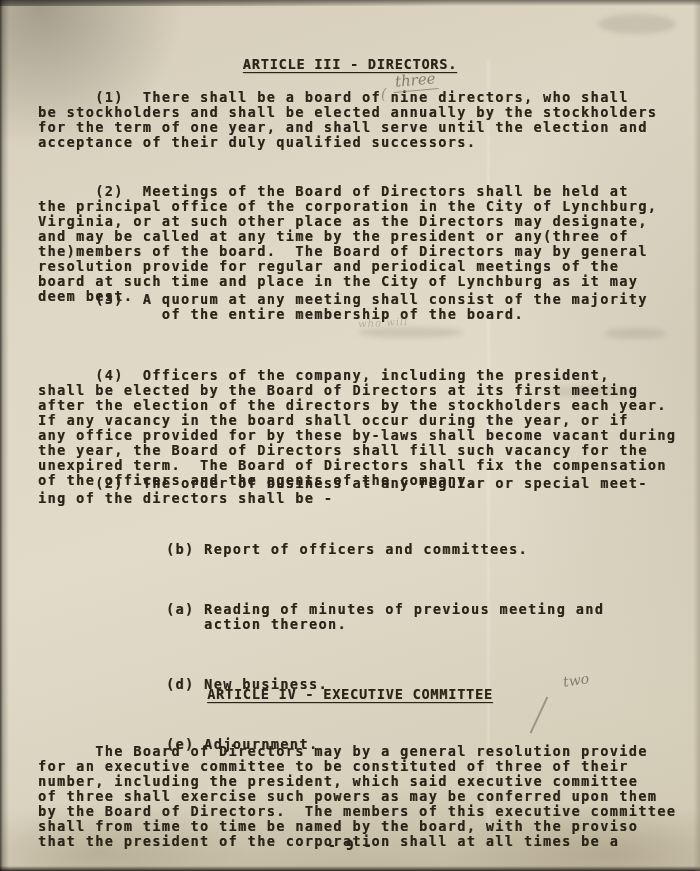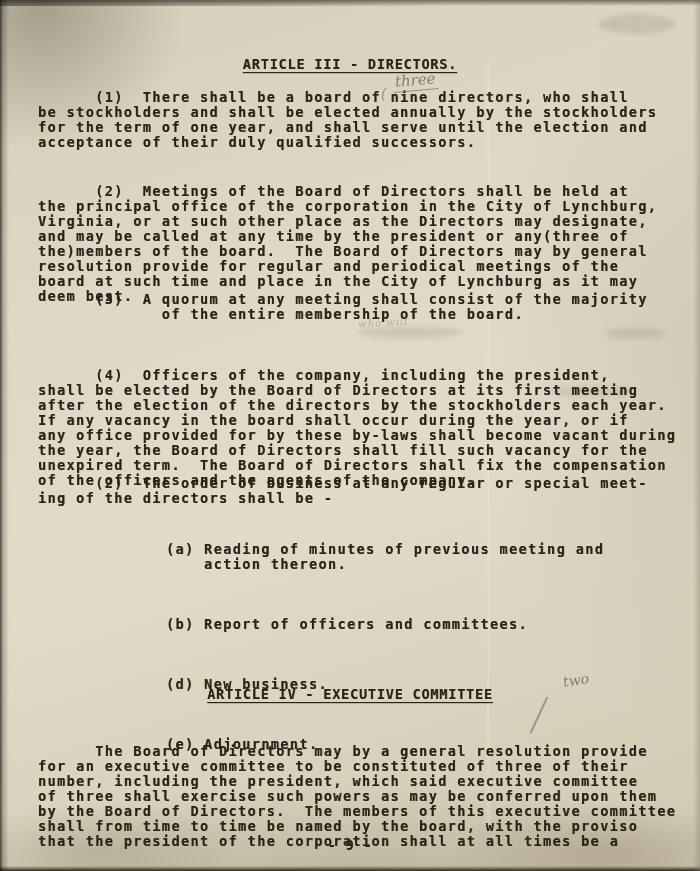--- a/index.html
+++ b/index.html
@@ -84,23 +84,23 @@
 after the election of the directors by the stockholders each year.
 If any vacancy in the board shall occur during the year, or if
 any office provided for by these by-laws shall become vacant during
 the year, the Board of Directors shall fill such vacancy for the
 unexpired term.  The Board of Directors shall fix the compensation
 of the officers and the agents of the company.</div>
   <div class="tw" style="top:476px;">      (2)  The order of business at any regular or special meet-
 ing of the directors shall be -</div>
 
   <div class="tw" style="top:512px;left:166px;">
+    <div class="order-item">(b) Report of officers and committees.</div>
     <div class="order-item">(a) Reading of minutes of previous meeting and
     action thereon.</div>
-    <div class="order-item">(b) Report of officers and committees.</div>
     <div class="order-item">(d) New business.</div>
     <div class="order-item">(e) Adjournment.</div>
   </div>
 
   <div class="heading-row" style="top:685px;padding-right:4px;">
     <span class="tw-h">ARTICLE IV - EXECUTIVE COMMITTEE</span>
   </div>
   <div class="tw" style="top:744px;">      The Board of Directors may by a general resolution provide
 for an executive committee to be constituted of three of their
 number, including the president, which said executive committee

